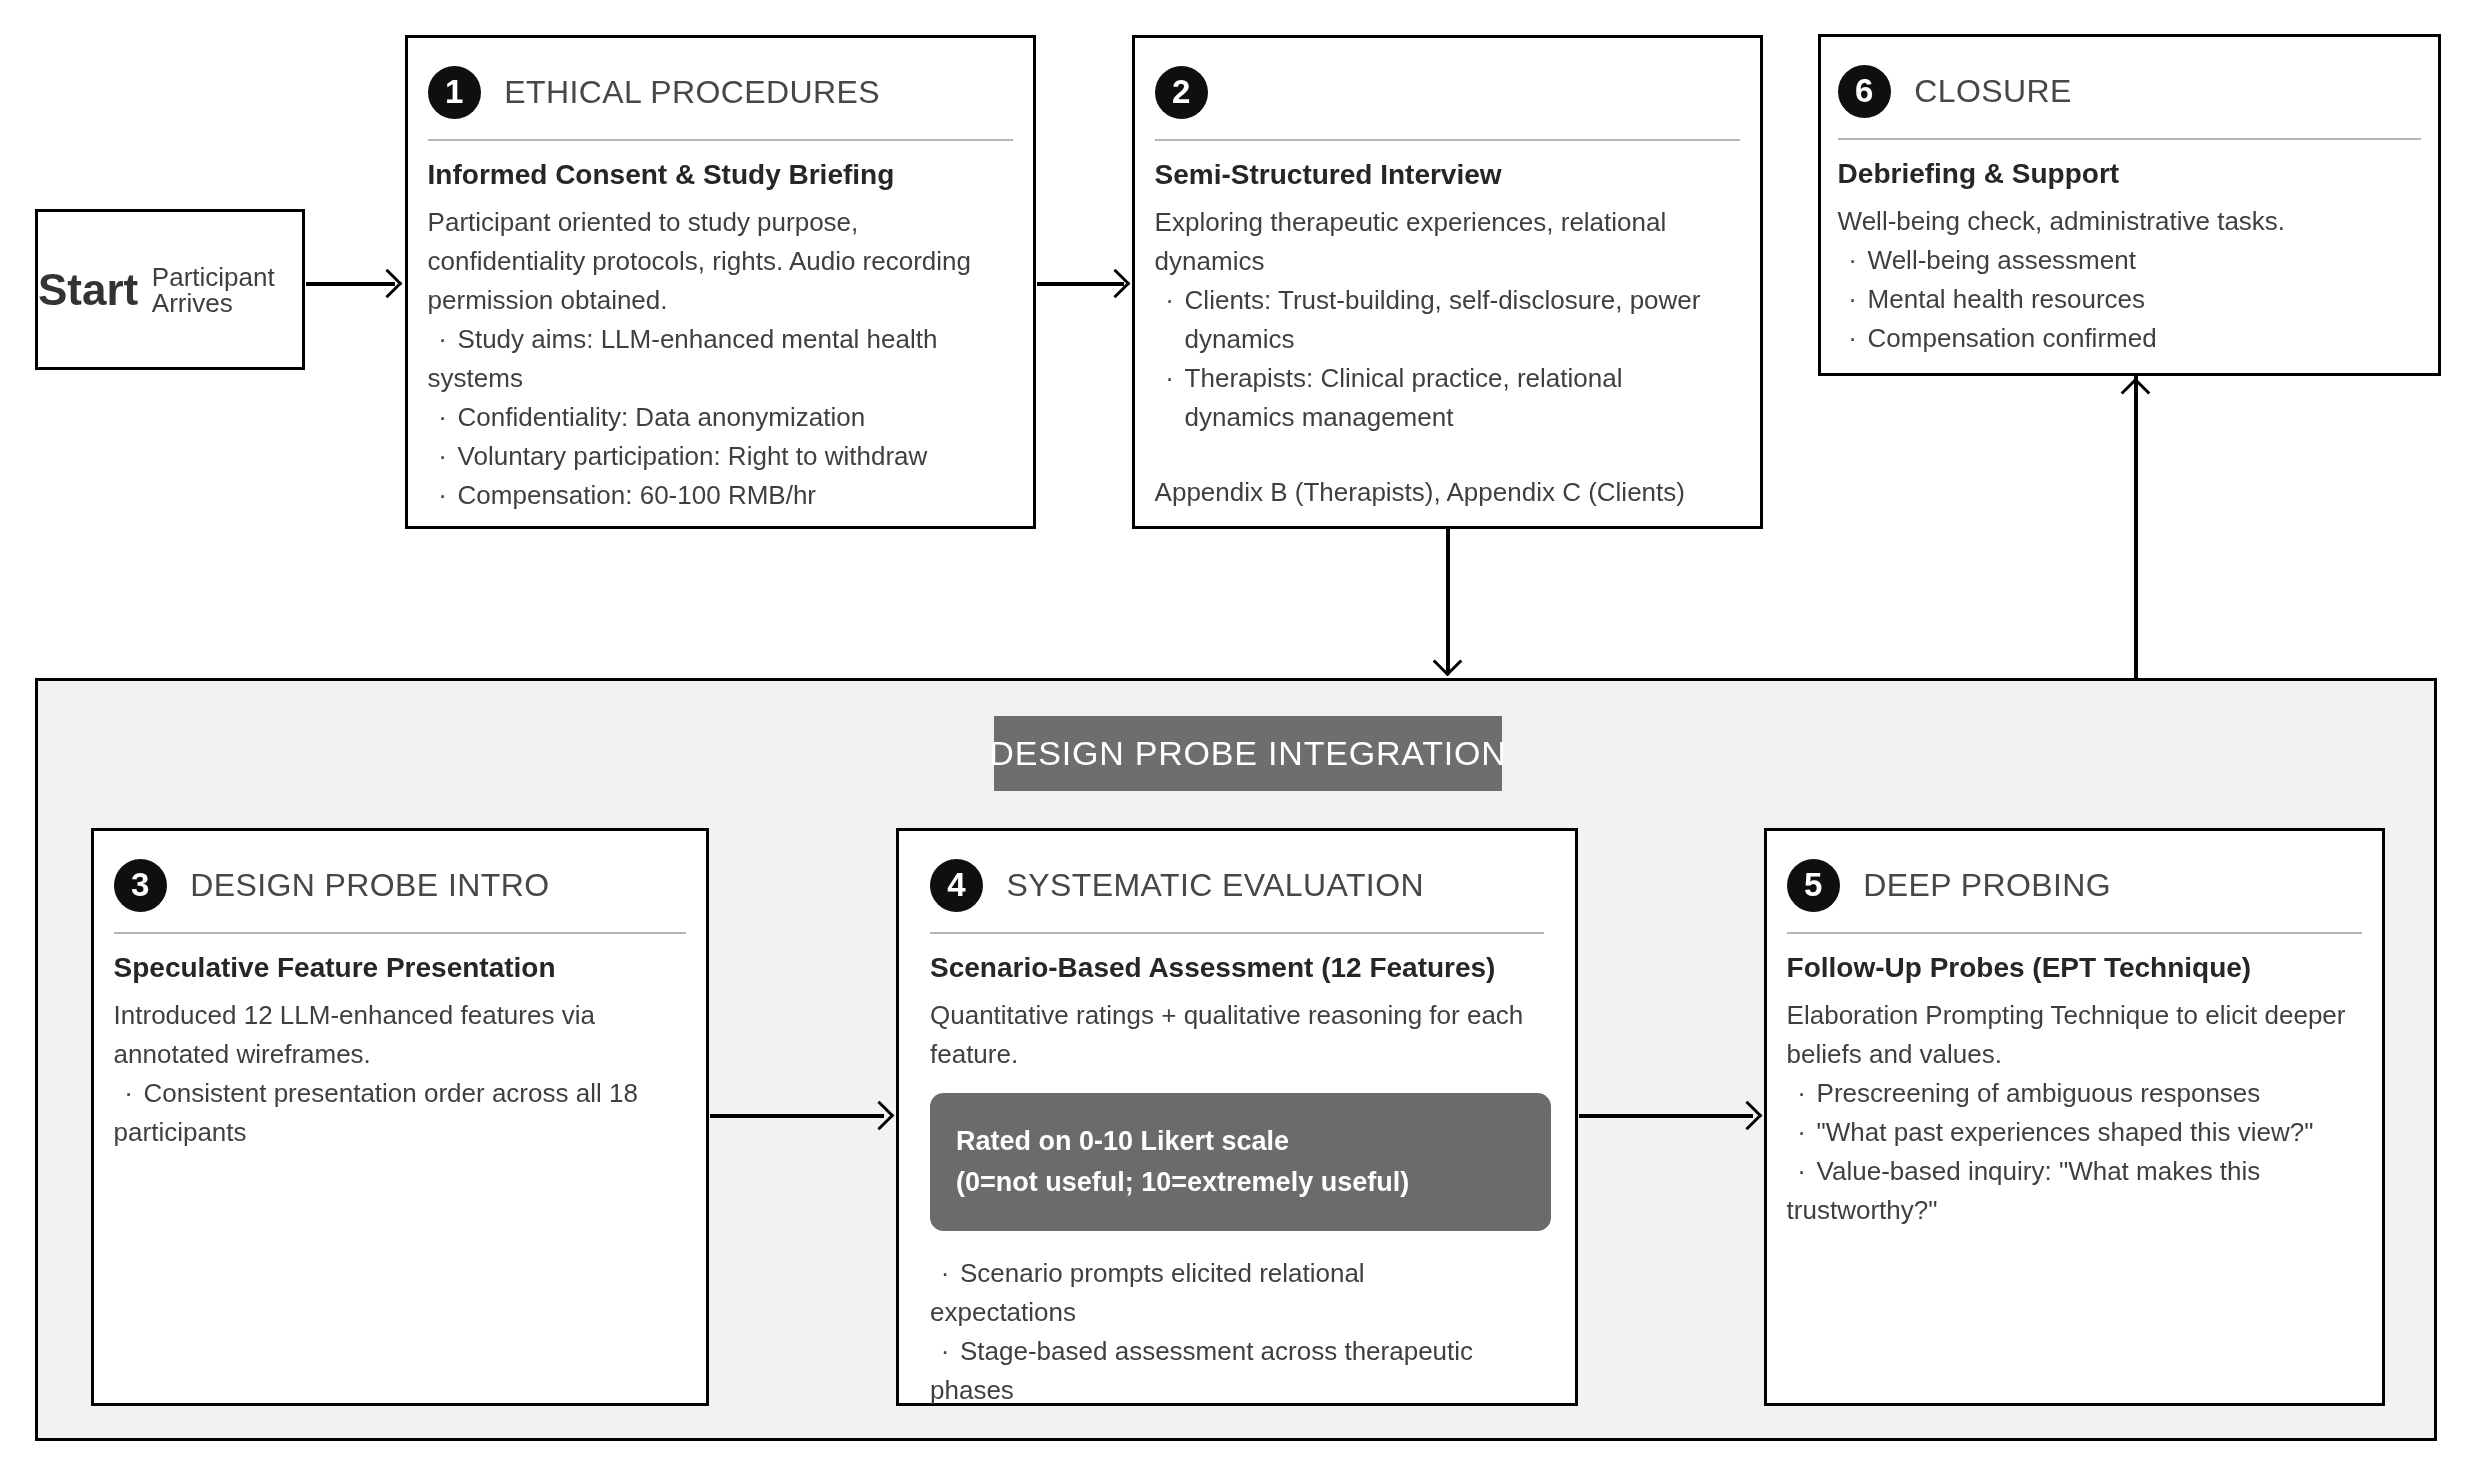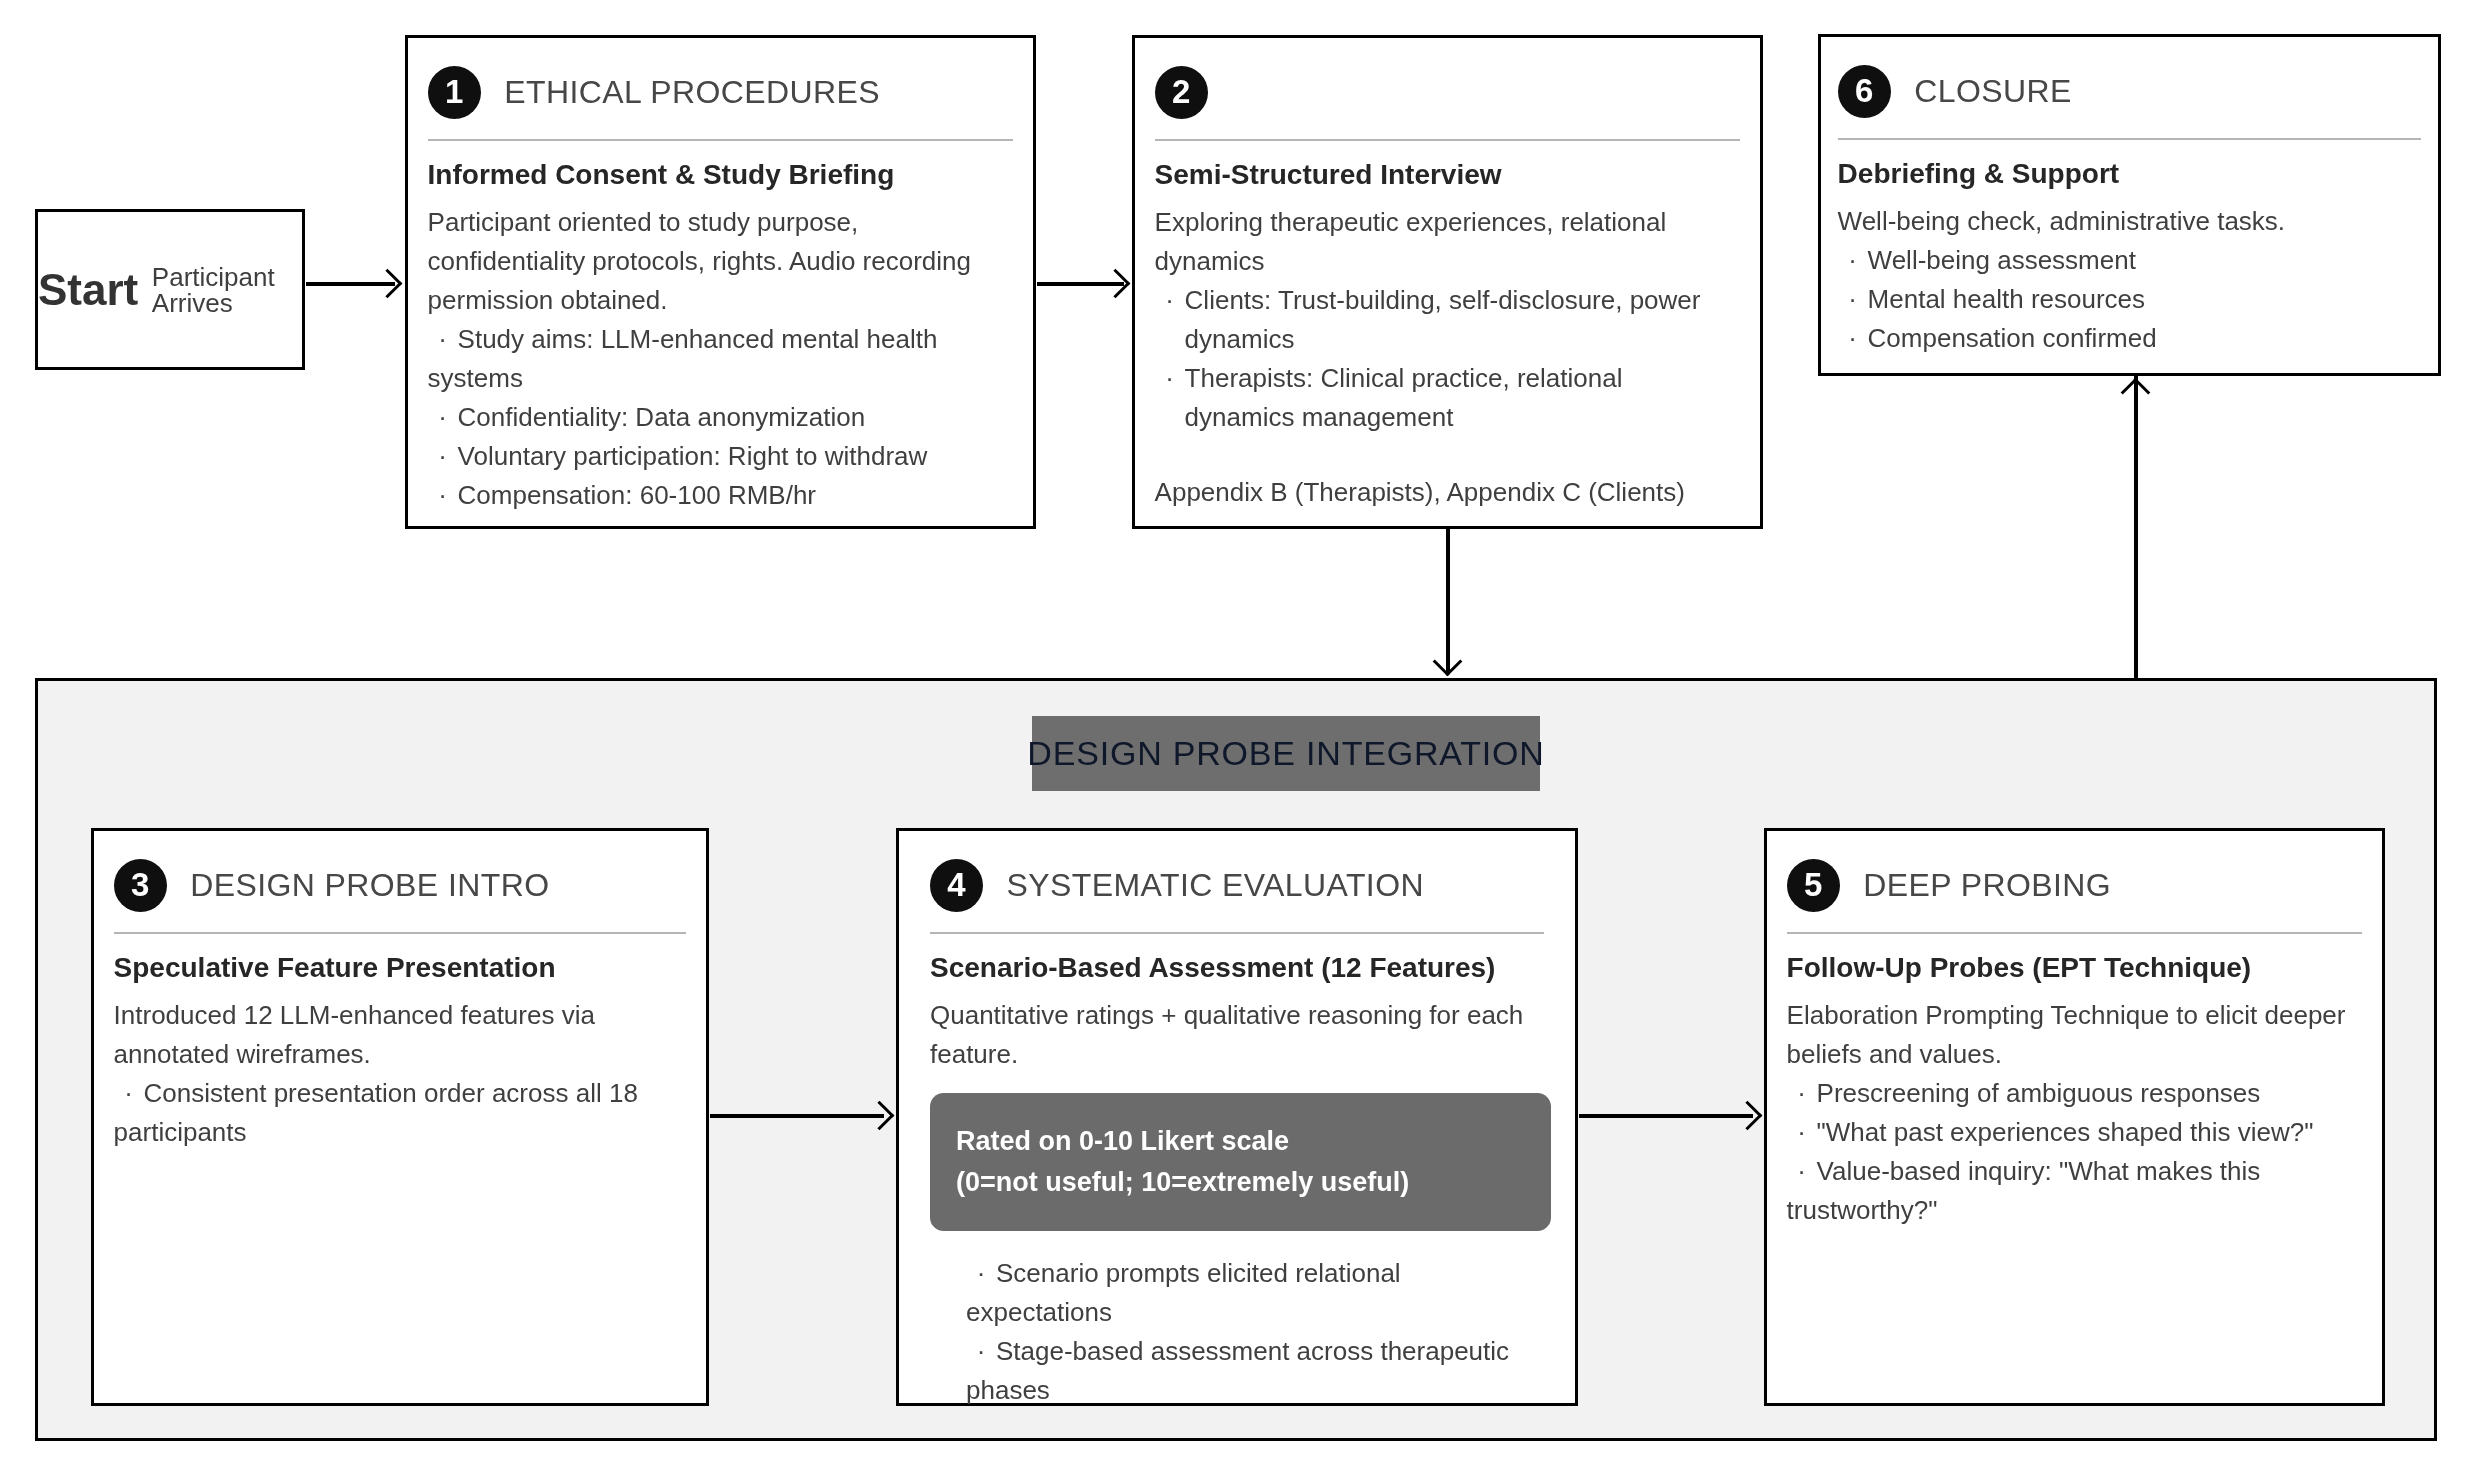--- a/index.html
+++ b/index.html
@@ -33,43 +33,43 @@
     position:absolute;box-sizing:border-box;border:3.8px solid #000000;background:#ffffff;
     display:flex;flex-direction:row;align-items:center;justify-content:center;gap:13.6px;
   }
   .start-title{font-size:44px;font-weight:bold;color:#333333;line-height:1;}
   .start-subtitle{font-size:26px;color:#3f3f3f;line-height:1;}
   
   .big-container{
     position:absolute;box-sizing:border-box;background:#f2f2f2;border:3.8px solid #000000;
   }
   .container-label{
-    position:absolute;box-sizing:border-box;background:#6e6e6e;color:#0f172a;
+    position:absolute;box-sizing:border-box;background:#6e6e6e;color:#ffffff;
     display:flex;align-items:center;justify-content:center;
-    font-size:34px;letter-spacing:0.8px;white-space:nowrap;margin-left:38px;
+    font-size:34px;letter-spacing:0.8px;white-space:nowrap;
   }
   
   .likert{
     box-sizing:border-box;background:#6b6b6b;border-radius:13.6px;color:#ffffff;
     margin:19.6px 0 22.6px 0;padding:28px 26px;width:621px;
   }
   .likert div{font-size:27px;font-weight:bold;line-height:41px;}
   
   .hline{position:absolute;height:3.8px;background:#000000;}
   .vline{position:absolute;width:3.8px;background:#000000;}
   .chev{position:absolute;width:18px;height:18px;border-style:solid;border-color:#000000;transform:rotate(45deg);}
   .chev-right{border-width:3.8px 3.8px 0 0;}
   .chev-down{border-width:0 3.8px 3.8px 0;}
   .chev-up{border-width:3.8px 0 0 3.8px;}
   
   .node-ethical .body{max-width:566px;}
   .node-qualitative .bullet-hang .bt{max-width:528px;}
   .node-qualitative .body{max-width:574px;}
   .node-probe-intro .body{max-width:562px;}
-  .node-systematic .bullets .body{max-width:559px;margin-left:36px;}
+  .node-systematic .bullets .body{max-width:559px;}
   .node-deep .body{max-width:559px;}
 </style>
 </head>
 <body>
 
 <div id="stage">
 
   <div class="start-node" style="left:35px;top:209px;width:270px;height:161px;">
     <div class="start-title">Start</div>
     <div class="start-subtitle">Participant Arrives</div>

